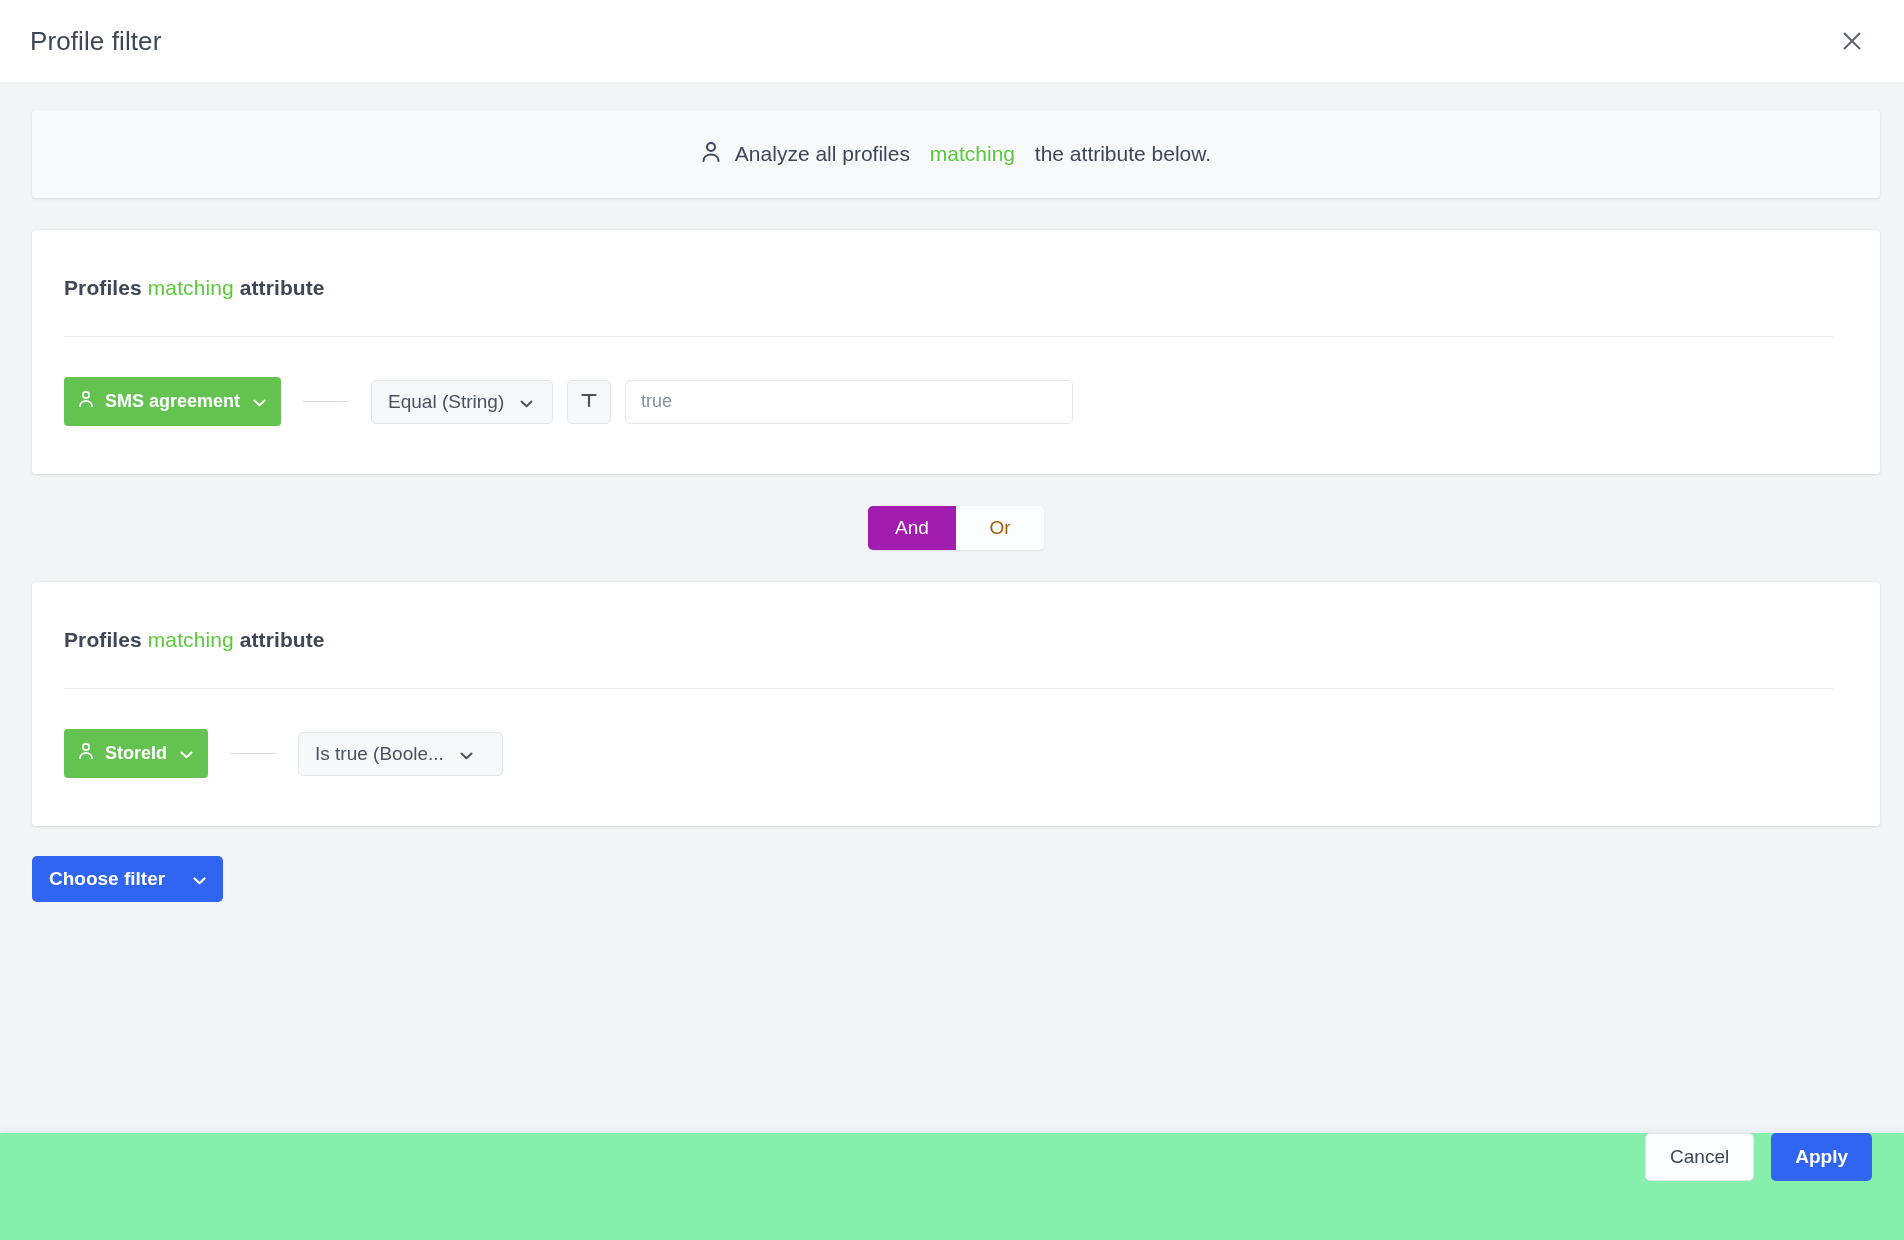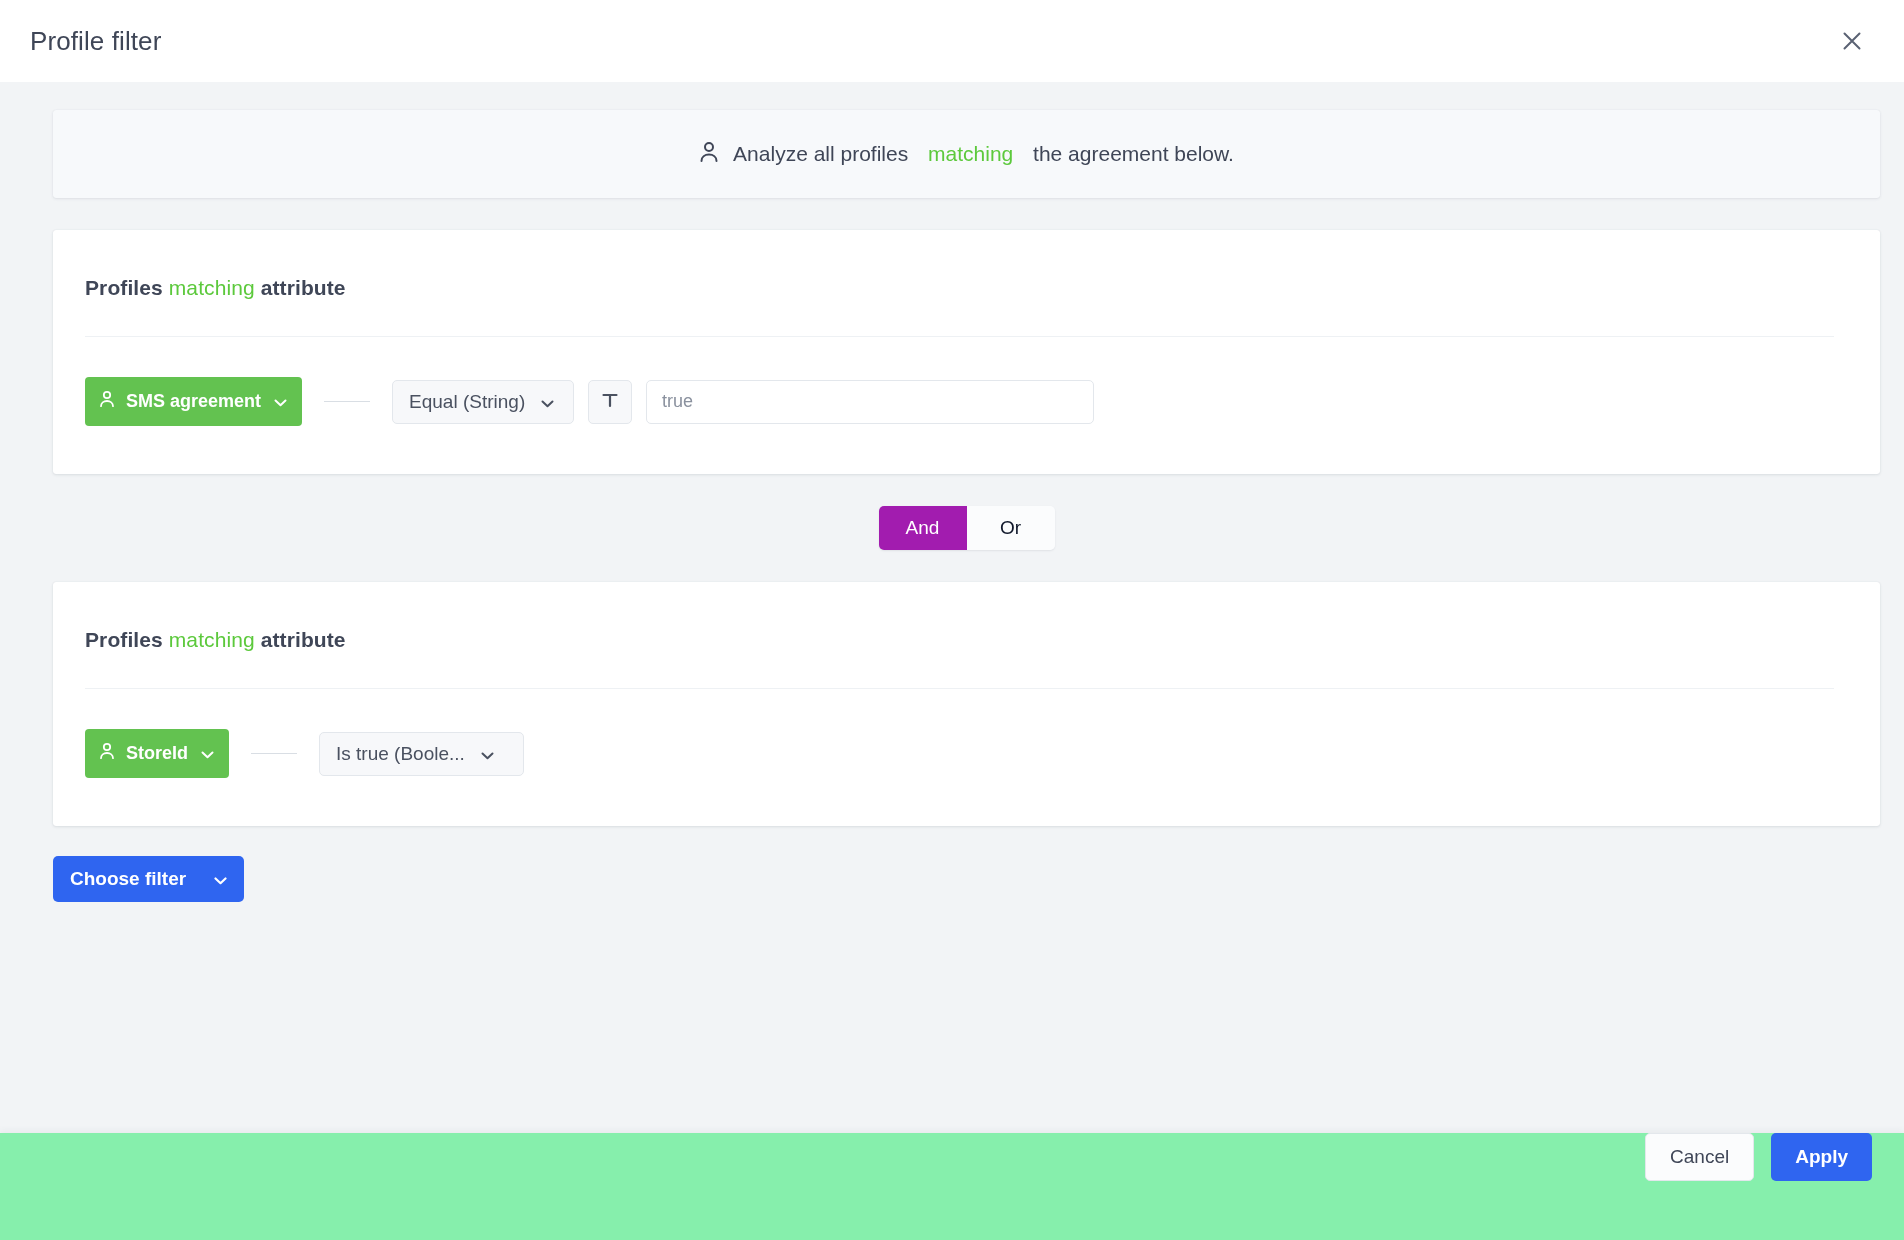--- a/index.html
+++ b/index.html
@@ -57,21 +57,20 @@
     margin-right: 2px;
   }
   .close-btn svg { display: block; }
 
   
   .dialog-body {
     flex: 1;
     background: #f2f4f6;
     padding: 28px 24px 0 32px;
     overflow: hidden;
-    margin-left: 21px;
   }
 
   
   .info-banner {
     background: #f7f9fb;
     border-radius: 3px;
     height: 88px;
     display: flex;
     align-items: center;
     justify-content: center;
@@ -207,21 +206,21 @@
     box-shadow: 0 1px 2px rgba(60,70,90,.10);
   }
   .op-btn {
     border: none;
     height: 44px;
     min-width: 88px;
     font-size: 19px;
     font-family: "Liberation Sans", sans-serif;
     cursor: pointer;
     background: #fbfcfd;
-    color: #0f172a;
+    color: #a16207;
   }
   .op-btn.active {
     background: #a21caf;
     color: #ffffff;
   }
 
   
   .choose-row { padding: 30px 0 0 0; }
   .choose-btn {
     display: inline-flex;
@@ -297,21 +296,21 @@
     <div class="info-banner">
       <div class="info-banner-inner">
         <span class="person-ic">
           <svg width="20" height="22" viewBox="0 0 20 22" fill="none">
             <circle cx="10" cy="6" r="4" stroke="#3f4657" stroke-width="2"></circle>
             <path d="M2.5 20c0-4.1 3.4-6.5 7.5-6.5s7.5 2.4 7.5 6.5" stroke="#3f4657" stroke-width="2" stroke-linecap="round"></path>
           </svg>
         </span>
         <span class="hl-sp">Analyze all profiles </span>
         <span class="hl-green">matching</span>
-        <span class="hl-sp"> the agreement below.</span>
+        <span class="hl-sp"> the attribute below.</span>
       </div>
     </div>
 
     <div class="cond-card">
       <div class="cond-heading">
         <span class="hl-sp">Profiles </span><span class="hl-green">matching</span><span class="hl-sp"> attribute</span>
       </div>
       <div class="cond-divider"></div>
 
       <div class="cond-row">

